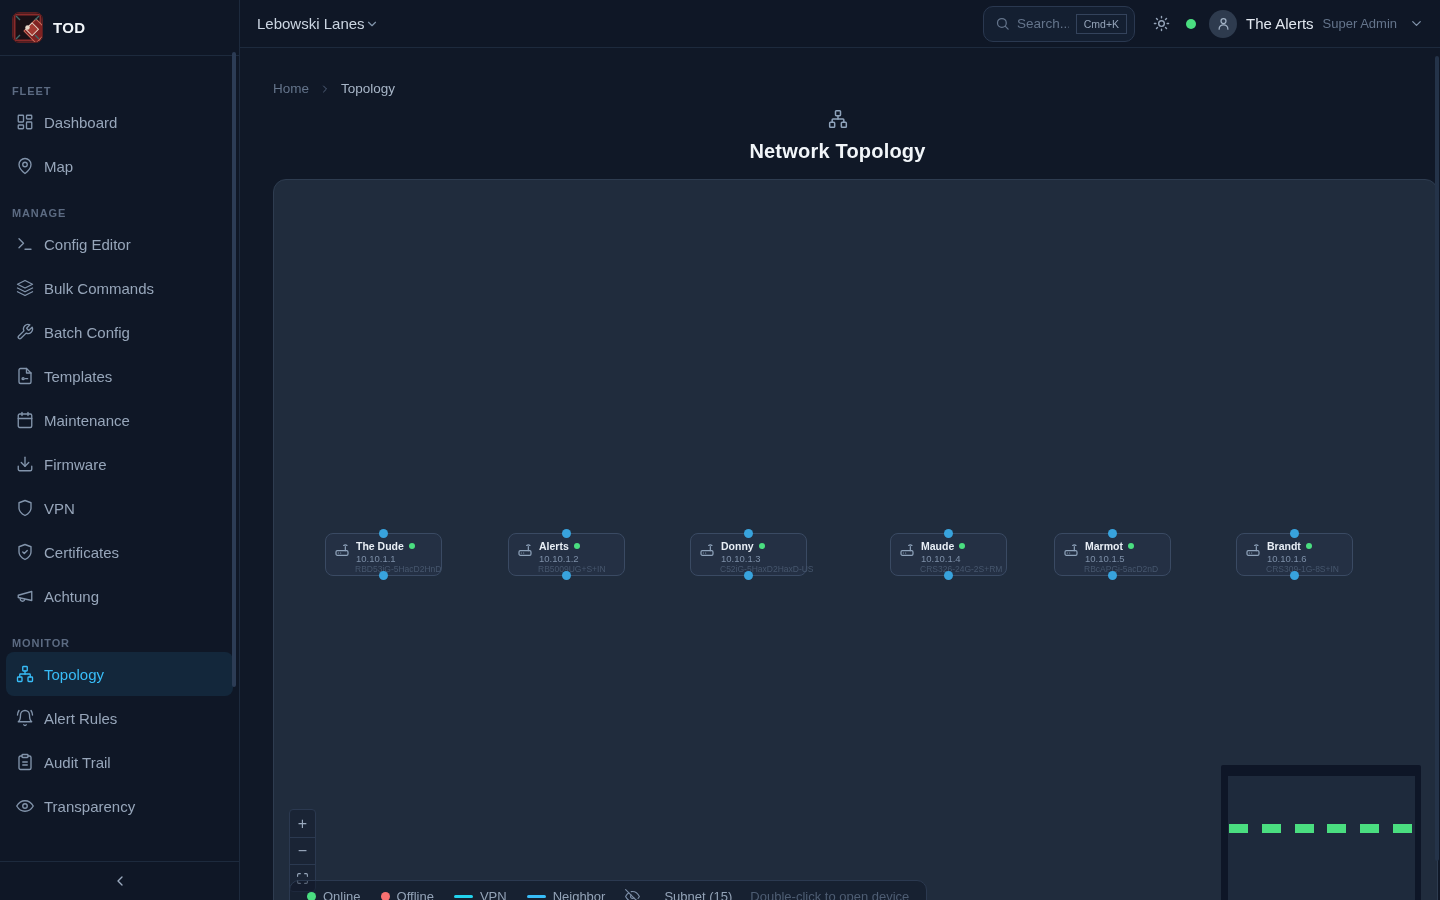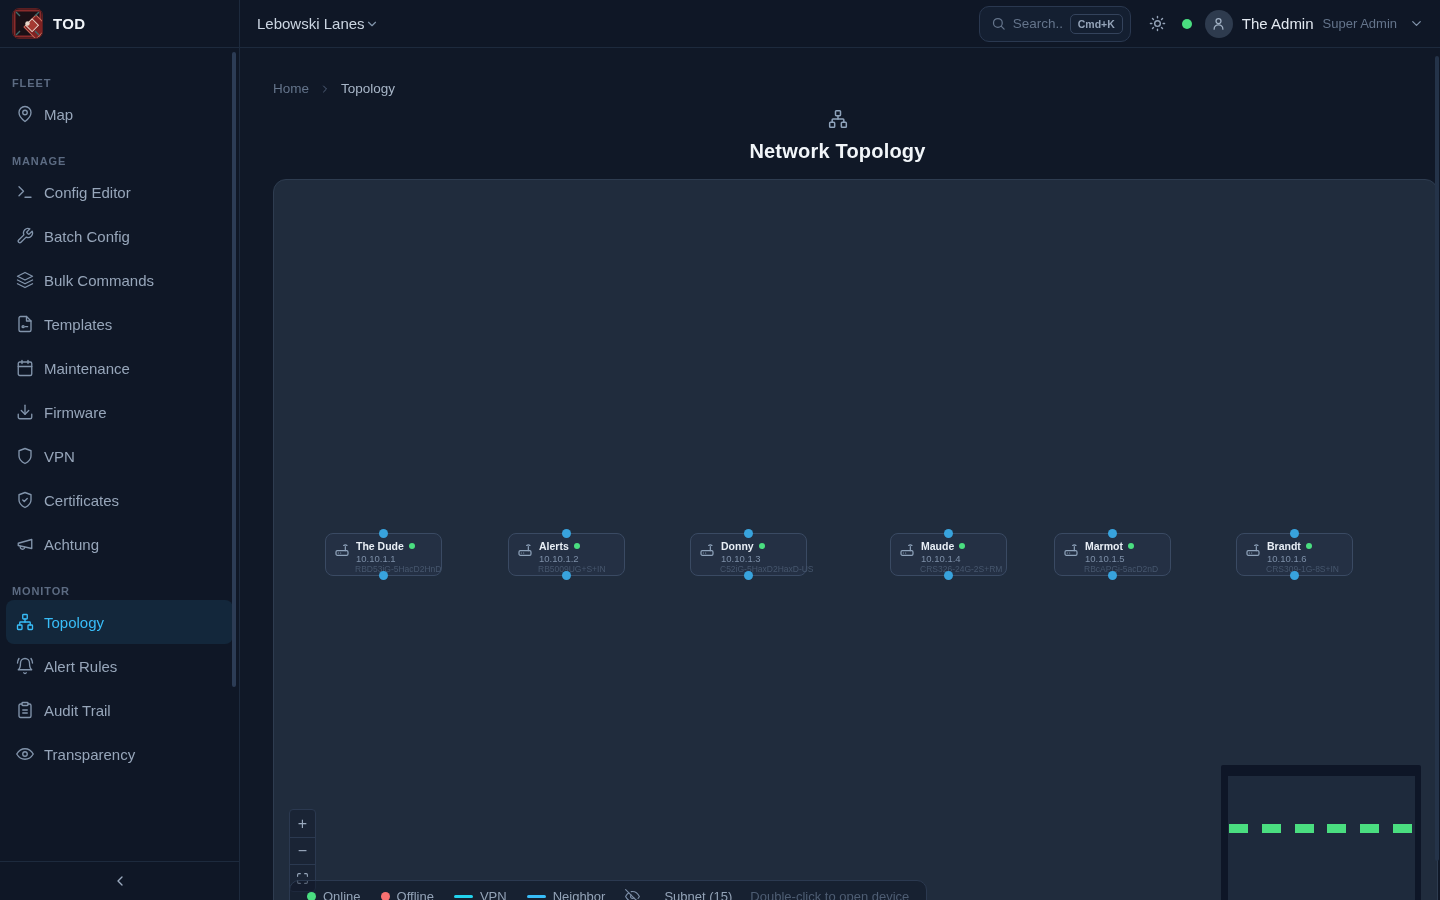--- a/index.html
+++ b/index.html
@@ -11,21 +11,21 @@
     position:relative;
   }
   svg { display:block; }
 
   
   .sidebar {
     position:absolute; left:0; top:0; width:240px; height:900px;
     background:#0f1726; border-right:1px solid #1d2a3d; z-index:5;
   }
   .sidebar-header {
-    height:48px; display:flex; align-items:center; gap:10px;
+    height:56px; display:flex; align-items:center; gap:10px;
     padding:0 12px; border-bottom:1px solid #1d2a3d;
   }
   .logo-box {
     width:31px; height:31px; border-radius:7px; overflow:hidden;
     background:#1c1016; border:1px solid #5a1f22; flex:0 0 auto;
   }
   .brand-name { color:#f1f5f9; font-size:15px; font-weight:700; letter-spacing:.02em; }
   .nav { padding-top:26px; }
   .nav-section-label {
     height:18px; padding:0 12px; margin-top:0;
@@ -68,22 +68,22 @@
     width:152px; height:36px; border:1px solid #2a3850; border-radius:10px;
     background:#141f31; display:flex; align-items:center; gap:7px; padding:0 7px 0 11px;
     margin-right:18px;
   }
   .search-box input {
     flex:1; min-width:0; background:transparent; border:0; outline:none;
     color:#aebccd; font-size:13.5px; font-family:inherit;
   }
   .search-box input::placeholder { color:#64748b; }
   .kbd-badge {
-    border:1px solid #34435c; border-radius:5px; padding:3px 7px;
-    font-size:10.5px; color:#94a3b8; white-space:nowrap;font-weight:bold;
+    border:1px solid #34435c; border-radius:0; padding:3px 7px;
+    font-size:10.5px; color:#94a3b8; white-space:nowrap;
   }
   .theme-toggle { color:#94a3b8; margin-right:16px; cursor:pointer; background:none; border:0; }
   .conn-dot { width:10px; height:10px; border-radius:50%; background:var(--online,#4ade80); margin-right:13px; }
   .avatar {
     width:28px; height:28px; border-radius:50%; background:#2e3b4e;
     display:flex; align-items:center; justify-content:center; color:#a2b2c5; margin-right:9px;
   }
   .user-name { color:#e2e8f0; font-size:15px; margin-right:9px; }
   .user-role { color:#64748b; font-size:13px; margin-right:12px; }
   .user-chev { color:#8294ab; cursor:pointer; }
@@ -188,56 +188,67 @@
     <span class="brand-name">TOD</span>
   </div>
 
   <nav class="nav">
 
     <div class="nav-section">
       <div class="nav-section-label">FLEET</div>
       <div class="nav-item">
         <span class="ni">
             <svg width="18" height="18" viewBox="0 0 24 24" fill="none" stroke="currentColor" stroke-width="1.8" stroke-linecap="round" stroke-linejoin="round">
+              <rect x="3" y="3" width="7" height="9" rx="1"></rect>
+              <rect x="14" y="3" width="7" height="5" rx="1"></rect>
+              <rect x="14" y="12" width="7" height="9" rx="1"></rect>
+              <rect x="3" y="16" width="7" height="5" rx="1"></rect>
+            </svg>
+          </span>
+        <span>Dashboard</span>
+      </div>
+      <div class="nav-item">
+        <span class="ni">
+            <svg width="18" height="18" viewBox="0 0 24 24" fill="none" stroke="currentColor" stroke-width="1.8" stroke-linecap="round" stroke-linejoin="round">
               <path d="M20 10c0 6-8 12-8 12s-8-6-8-12a8 8 0 0 1 16 0z"></path>
               <circle cx="12" cy="10" r="3"></circle>
             </svg>
           </span>
         <span>Map</span>
       </div>
     </div>
 
     <div class="nav-section">
       <div class="nav-section-label">MANAGE</div>
       <div class="nav-item">
         <span class="ni">
             <svg width="18" height="18" viewBox="0 0 24 24" fill="none" stroke="currentColor" stroke-width="1.8" stroke-linecap="round" stroke-linejoin="round">
               <polyline points="4 17 10 11 4 5"></polyline>
               <line x1="12" y1="19" x2="20" y2="19"></line>
             </svg>
           </span>
         <span>Config Editor</span>
-      </div>
-      <div class="nav-item">
-        <span class="ni">
-            <svg width="18" height="18" viewBox="0 0 24 24" fill="none" stroke="currentColor" stroke-width="1.8" stroke-linecap="round" stroke-linejoin="round">
-              <path d="M14.7 6.3a1 1 0 0 0 0 1.4l1.6 1.6a1 1 0 0 0 1.4 0l3.77-3.77a6 6 0 0 1-7.94 7.94l-6.91 6.91a2.12 2.12 0 0 1-3-3l6.91-6.91a6 6 0 0 1 7.94-7.94l-3.76 3.76z"></path>
-            </svg>
-          </span>
-        <span>Batch Config</span>
       </div>
       <div class="nav-item">
         <span class="ni">
             <svg width="18" height="18" viewBox="0 0 24 24" fill="none" stroke="currentColor" stroke-width="1.8" stroke-linecap="round" stroke-linejoin="round">
               <polygon points="12 2 2 7 12 12 22 7 12 2"></polygon>
               <polyline points="2 12 12 17 22 12"></polyline>
               <polyline points="2 17 12 22 22 17"></polyline>
             </svg>
           </span>
         <span>Bulk Commands</span>
+      </div>
+      <div class="nav-item">
+        <span class="ni">
+            <svg width="18" height="18" viewBox="0 0 24 24" fill="none" stroke="currentColor" stroke-width="1.8" stroke-linecap="round" stroke-linejoin="round">
+              <path d="M14.7 6.3a1 1 0 0 0 0 1.4l1.6 1.6a1 1 0 0 0 1.4 0l3.77-3.77a6 6 0 0 1-7.94 7.94l-6.91 6.91a2.12 2.12 0 0 1-3-3l6.91-6.91a6 6 0 0 1 7.94-7.94l-3.76 3.76z"></path>
+            </svg>
+          </span>
+        <span>Batch Config</span>
       </div>
       <div class="nav-item">
         <span class="ni">
             <svg width="18" height="18" viewBox="0 0 24 24" fill="none" stroke="currentColor" stroke-width="1.8" stroke-linecap="round" stroke-linejoin="round">
               <path d="M14 2H6a2 2 0 0 0-2 2v16a2 2 0 0 0 2 2h12a2 2 0 0 0 2-2V8z"></path>
               <polyline points="14 2 14 8 20 8"></polyline>
               <circle cx="9.5" cy="15.5" r="1.4"></circle>
               <path d="M12.5 15.5h3"></path>
             </svg>
           </span>
@@ -383,21 +394,21 @@
   <span class="conn-dot"></span>
 
   <div class="avatar">
     <span>
         <svg width="15" height="15" viewBox="0 0 24 24" fill="none" stroke="currentColor" stroke-width="2" stroke-linecap="round" stroke-linejoin="round">
           <circle cx="12" cy="8" r="4"></circle>
           <path d="M5 21a7 7 0 0 1 14 0"></path>
         </svg>
       </span>
   </div>
-  <span class="user-name">The Admin</span>
+  <span class="user-name">The Alerts</span>
   <span class="user-role">Super Admin</span>
   <span class="user-chev">
       <svg width="15" height="15" viewBox="0 0 24 24" fill="none" stroke="currentColor" stroke-width="2" stroke-linecap="round" stroke-linejoin="round">
         <polyline points="6 9 12 15 18 9"></polyline>
       </svg>
     </span>
 </header>
 
 <main class="main">
   <div class="breadcrumb">

